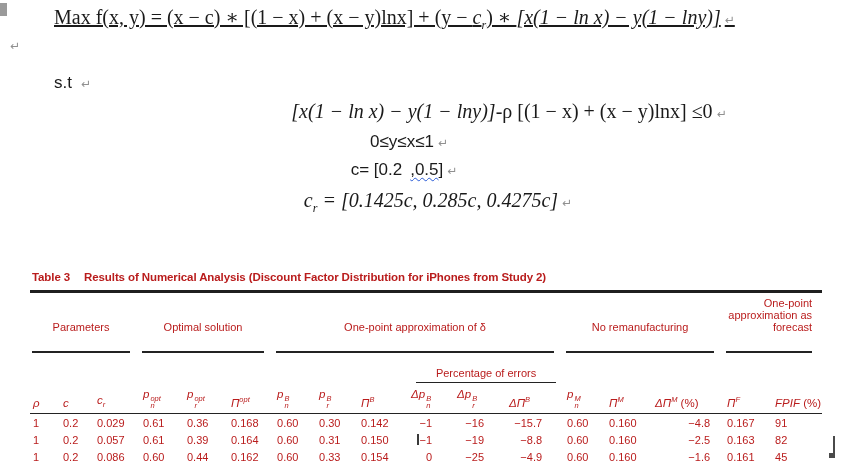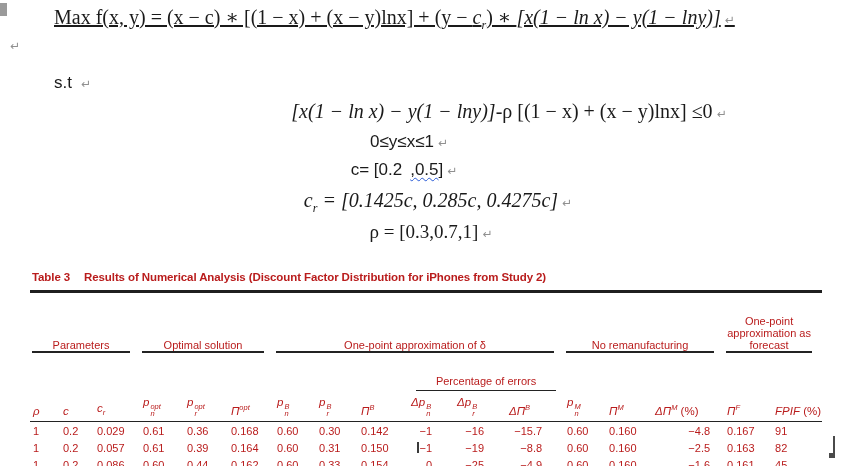--- a/index.html
+++ b/index.html
@@ -29,24 +29,24 @@
   .frag{position:absolute;left:0;top:3px;width:7px;height:13px;background:#9a9a9a;}
 
   
   .tablewrap{position:absolute;top:271px;left:30px;width:792px;
              font-family:"Liberation Sans","DejaVu Sans",sans-serif;color:#b91c1c;}
   .ttitle{font-size:11.5px;font-weight:bold;letter-spacing:-0.1px;margin:0 0 7px 2px;white-space:nowrap;}
   .ttitle .tl{margin-right:14px;}
   table{border-collapse:collapse;table-layout:fixed;width:792px;border-top:3px solid #1f1f1f;}
   th,td{font-weight:normal;padding:0;margin:0;}
   .grow th{vertical-align:bottom;height:60px;}
-  .gw{margin:0 10px 0 2px;border-bottom:2px solid #232323;padding-bottom:0;
+  .gw{margin:0 10px 0 2px;border-bottom:2px solid #232323;padding-bottom:18px;
       display:flex;justify-content:center;align-items:flex-end;
-      font-size:11px;line-height:12px;text-align:center;}
-  .sgrow th{height:38px;vertical-align:bottom;}
+      font-size:11px;line-height:12px;text-align:right;}
+  .sgrow th{height:30px;vertical-align:bottom;}
   .sgw{margin:0 8px;border-bottom:1.5px solid #232323;padding-bottom:3px;
        font-size:11px;text-align:center;}
   .hrow th{height:26px;vertical-align:bottom;border-bottom:1.5px solid #232323;
            text-align:left;padding:0 0 4px 3px;font-size:11.5px;white-space:nowrap;}
   .hb{font-style:italic;}
   .hrow sup,.hrow sub{font-size:7.5px;font-style:italic;}
   .ss{display:inline-flex;flex-direction:column;font-size:7.5px;line-height:7px;
       font-style:italic;vertical-align:-3px;margin-left:1px;}
   td{font-size:11px;height:16px;padding:1px 0 0 3px;white-space:nowrap;}
   td.ra{text-align:right;padding-right:22px;}
@@ -83,23 +83,20 @@
   </div>
 
   <div class="line centerline c3">
     <span class="in"><span>c= [0.2</span><span class="wavy">,0.5</span><span>]</span><span class="ret">↵</span></span>
   </div>
 
   <div class="line centerline c4">
     <span class="in"><span class="it">c</span><sub class="eqsub">r</sub><span class="it"> = [0.1425c, 0.285c, 0.4275c]</span><span class="ret">↵</span></span>
   </div>
 
-  <div class="line centerline c5">
-    <span class="in"><span>ρ = [0.3,0.7,1]</span><span class="ret">↵</span></span>
-  </div>
 
   <div class="tablewrap">
     <div class="ttitle">
       <span class="tl">Table 3</span><span>Results of Numerical Analysis (Discount Factor Distribution for iPhones from Study 2)</span>
     </div>
     <table id="tbl">
       <colgroup>
         <col style="width:30px">
           <col style="width:34px">
           <col style="width:46px">

